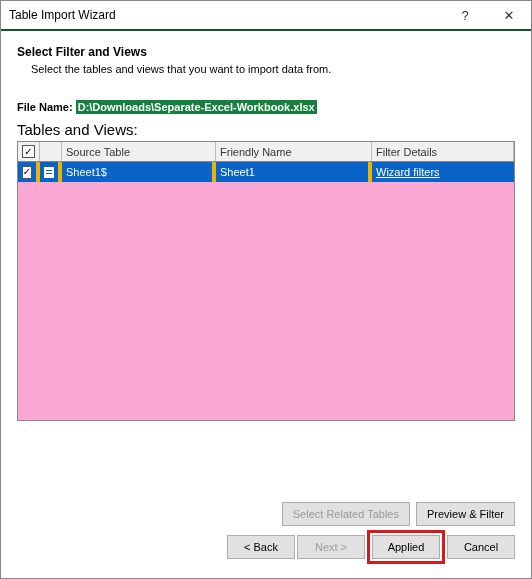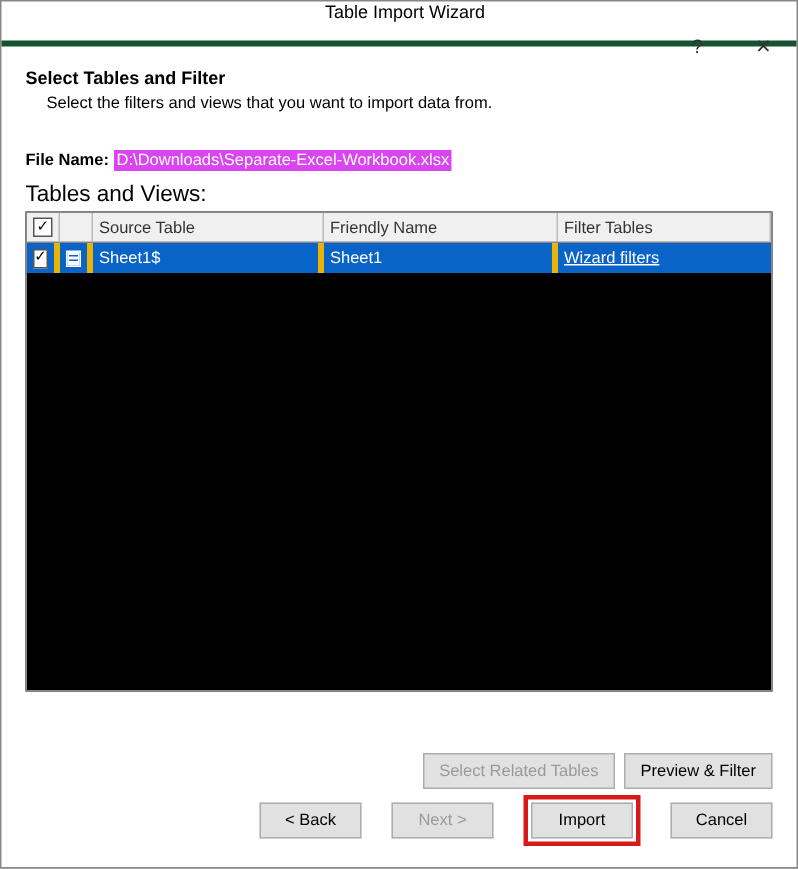--- a/index.html
+++ b/index.html
@@ -1,86 +1,86 @@
 <!DOCTYPE html>
 <html><head>
 <meta charset="utf-8">
 <style>
 * { box-sizing: border-box; margin: 0; padding: 0; }
 body { font-family: "Segoe UI", Tahoma, sans-serif; font-size: 11px; background: #fff; }
 .window { width: 532px; height: 579px; border: 1px solid #888; background: #fff; position: relative; }
-.titlebar { height: 30px; display: flex; align-items: center; padding-left: 8px; border-bottom: 4px solid #14532d; flex-direction: column; }
+.titlebar { height: 30px; display: flex; align-items: center; padding-left: 8px; border-bottom: 2px solid #14532d; }
 .title-text { font-size: 12px; }
 .title-actions { margin-left: auto; display: flex; }
 .title-btn { width: 44px; height: 30px; display: flex; align-items: center; justify-content: center; font-size: 13px; color: #333; }
 .content { padding: 14px 16px 0 16px; }
 .heading { font-size: 12px; font-weight: bold; margin-bottom: 4px; }
 .sub { font-size: 11px; margin-left: 14px; margin-bottom: 26px; }
 .filename-row { margin-bottom: 8px; font-size: 11px; }
-.filename-row .fname { background: #d946ef; color: #fff; padding: 1px 2px; }
+.filename-row .fname { background: #15803d; color: #fff; padding: 1px 2px; font-weight: bold; }
 .tv-label { font-size: 15px; margin-bottom: 3px; }
-.grid-wrap { border: 1px solid #888; height: 320px; background: #000000; }
+.grid-wrap { border: 1px solid #888; height: 280px; background: #f9a8d4; }
 .grid-head { display: flex; background: #f0f0f0; height: 20px; border-bottom: 1px solid #888; }
 .grid-head > div { border-right: 1px solid #bbb; display: flex; align-items: center; padding: 0 4px; font-size: 11px; color: #333; }
 .col-check { width: 22px; justify-content: center; }
 .col-icon { width: 22px; }
 .col-src { width: 154px; }
 .col-friendly { width: 156px; }
 .col-filter { flex: 1; border-right: none; }
 .grid-row { display: flex; height: 20px; background: #0a63c7; color: #fff; }
 .grid-row > div { border-right: 4px solid #eab308; display: flex; align-items: center; padding: 0 4px; font-size: 11px; }
 .grid-row .col-filter a { color: #fff; text-decoration: underline; cursor: pointer; }
 .grid-row .col-filter { border-right: none; }
 .checkbox { width: 13px; height: 13px; background: #fff; border: 1px solid #555; display: inline-flex; align-items: center; justify-content: center; font-size: 10px; color: #000; }
 .checkbox.checked::after { content: "✓"; color: #000; font-size: 10px; line-height: 1; }
 .row-icon { width: 13px; height: 11px; display: inline-block; background: linear-gradient(#fff,#fff); border: 1px solid #fff; position: relative; }
 .row-icon::before, .row-icon::after { content: ""; position: absolute; left: 1px; right: 1px; height: 1px; background: #0a63c7; }
 .row-icon::before { top: 2px; }
 .row-icon::after { top: 5px; }
 .btn-row1 { position: absolute; right: 16px; bottom: 52px; display: flex; gap: 6px; }
-.btn-row2 { position: absolute; right: 16px; bottom: 14px; display: flex; gap: 20px; align-items: center; }
+.btn-row2 { position: absolute; right: 16px; bottom: 14px; display: flex; gap: 2px; align-items: center; }
 .btn { height: 24px; min-width: 68px; padding: 0 10px; background: #e1e1e1; border: 1px solid #adadad; font-size: 11px; display: inline-flex; align-items: center; justify-content: center; cursor: pointer; }
 .btn.disabled { color: #9a9a9a; cursor: default; }
 .btn.wide { min-width: 118px; }
 .btn.pf { min-width: 96px; }
 .finish-wrap { border: 3px solid #d6191a; padding: 2px; }
 .finish-wrap .btn { min-width: 68px; }
 </style>
 </head>
 <body>
 
 <div class="window">
   <div class="titlebar">
     <span class="title-text">Table Import Wizard</span>
     <div class="title-actions">
       <div class="title-btn">?</div>
       <div class="title-btn">✕</div>
     </div>
   </div>
 
   <div class="content">
-    <div class="heading">Select Tables and Filter</div>
-    <div class="sub">Select the filters and views that you want to import data from.</div>
+    <div class="heading">Select Filter and Views</div>
+    <div class="sub">Select the tables and views that you want to import data from.</div>
 
     <div class="filename-row">
       <b>File Name:</b>
       <span class="fname">D:\Downloads\Separate-Excel-Workbook.xlsx</span>
     </div>
 
     <div class="tv-label">Tables and Views:</div>
 
     <div class="grid-wrap">
       <div class="grid-head">
         <div class="col-check">
             <span class="checkbox checked"></span>
           </div>
         <div class="col-icon"></div>
         <div class="col-src">Source Table</div>
         <div class="col-friendly">Friendly Name</div>
-        <div class="col-filter">Filter Tables</div>
+        <div class="col-filter">Filter Details</div>
       </div>
       <div class="grid-row">
         <div class="col-check">
             <span class="checkbox checked"></span>
           </div>
         <div class="col-icon">
             <span class="row-icon"></span>
           </div>
         <div class="col-src">Sheet1$</div>
         <div class="col-friendly">Sheet1</div>
@@ -93,17 +93,17 @@
 
   <div class="btn-row1">
     <div class="btn wide disabled">Select Related Tables</div>
     <div class="btn pf">Preview &amp; Filter</div>
   </div>
 
   <div class="btn-row2">
     <div class="btn">&lt; Back</div>
     <div class="btn disabled">Next &gt;</div>
     <div class="finish-wrap">
-      <div class="btn">Import</div>
+      <div class="btn">Applied</div>
     </div>
     <div class="btn">Cancel</div>
   </div>
 </div>
 
 </body></html>

